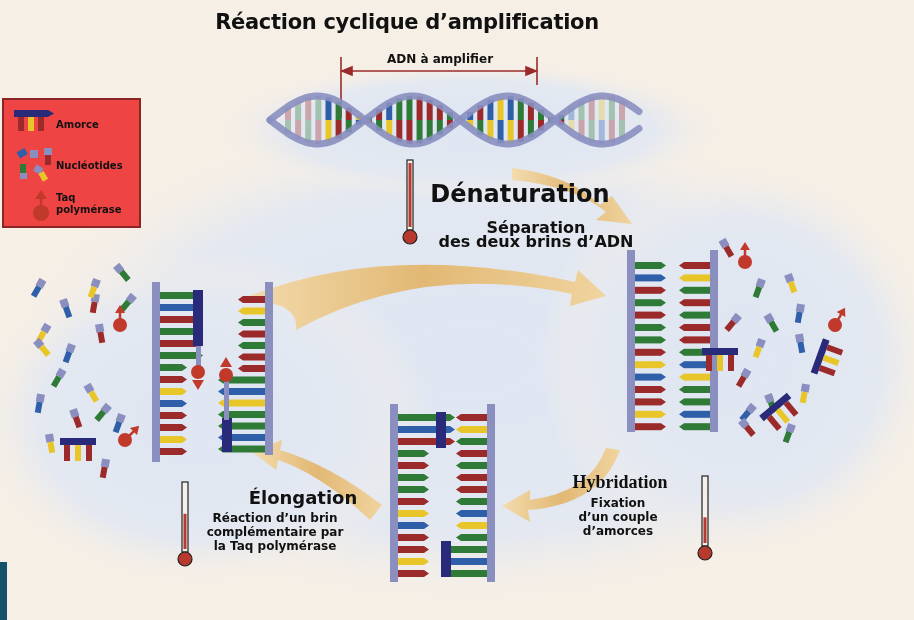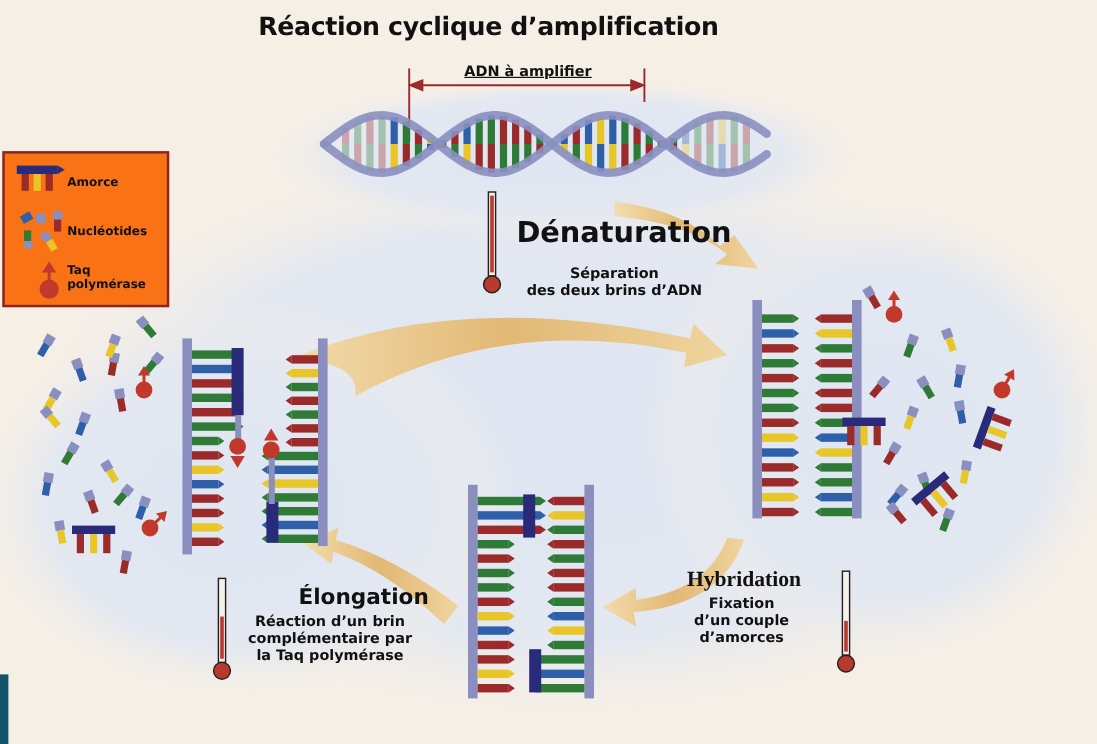--- a/index.html
+++ b/index.html
@@ -1,28 +1,28 @@
 <!DOCTYPE html>
 <html><head>
 <meta charset="utf-8">
 <style>
   html,body{margin:0;padding:0;}
   body{width:914px;height:620px;overflow:hidden;background:#f6efe6;font-family:"DejaVu Sans",sans-serif;position:relative;}
   #stage{position:absolute;left:0;top:0;width:914px;height:620px;}
   .t{position:absolute;color:#111;font-weight:bold;text-align:center;white-space:nowrap;font-family:"DejaVu Sans",sans-serif;}
   #title{left:0;width:814px;top:10px;font-size:21px;letter-spacing:-0.3px;}
-  #adn-label{left:340px;width:200px;top:52px;font-size:12px;text-decoration:underline;}
+  #adn-label{left:340px;width:200px;top:52px;font-size:12px;}
   #den-title{left:420px;width:200px;top:180px;font-size:24px;}
-  #den-sub{left:392px;width:240px;top:221px;font-size:12px;line-height:14px;}
+  #den-sub{left:416px;width:240px;top:221px;font-size:16px;line-height:14px;}
   #nc{left:340px;width:180px;top:283px;font-size:18px;}
   #elo-title{left:190px;width:170px;top:487px;font-size:18px;padding-left:28px;}
   #elo-sub{left:180px;width:190px;top:511px;font-size:12px;line-height:14px;}
   #hyb-title{left:540px;width:160px;top:472px;font-size:18px;font-family:Liberation Serif, serif;}
   #hyb-sub{left:548px;width:140px;top:496px;font-size:12px;line-height:14px;}
-  #legend{position:absolute;left:2px;top:98px;width:139px;height:130px;border:2px solid #8b2424;box-sizing:border-box;background:#f97316;margin-top:28px;}
+  #legend{position:absolute;left:2px;top:98px;width:139px;height:130px;border:2px solid #8b2424;box-sizing:border-box;background:#ef4444;}
   .lg{position:absolute;left:52px;font-size:10px;font-weight:bold;color:#111;line-height:12px;}
   #corner{position:absolute;left:0;top:562px;width:7px;height:58px;background:#12536a;}
 </style>
 </head>
 <body>
 
 <div id="stage">
 <svg id="art" width="914" height="620" viewBox="0 0 914 620">
   <defs>
     <radialGradient id="cloudg" cx="50%" cy="50%" r="50%">

